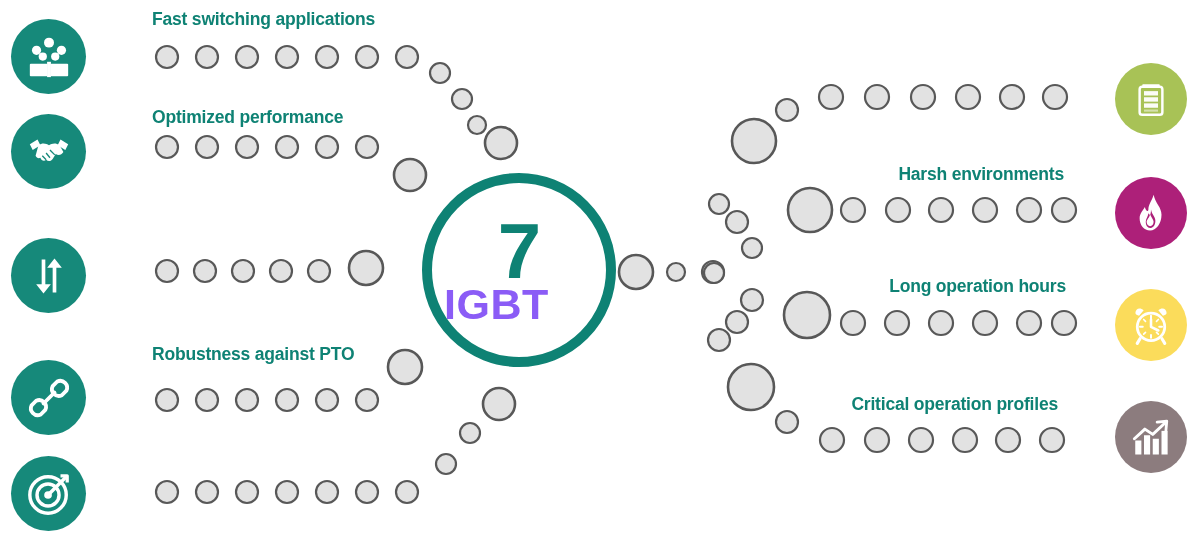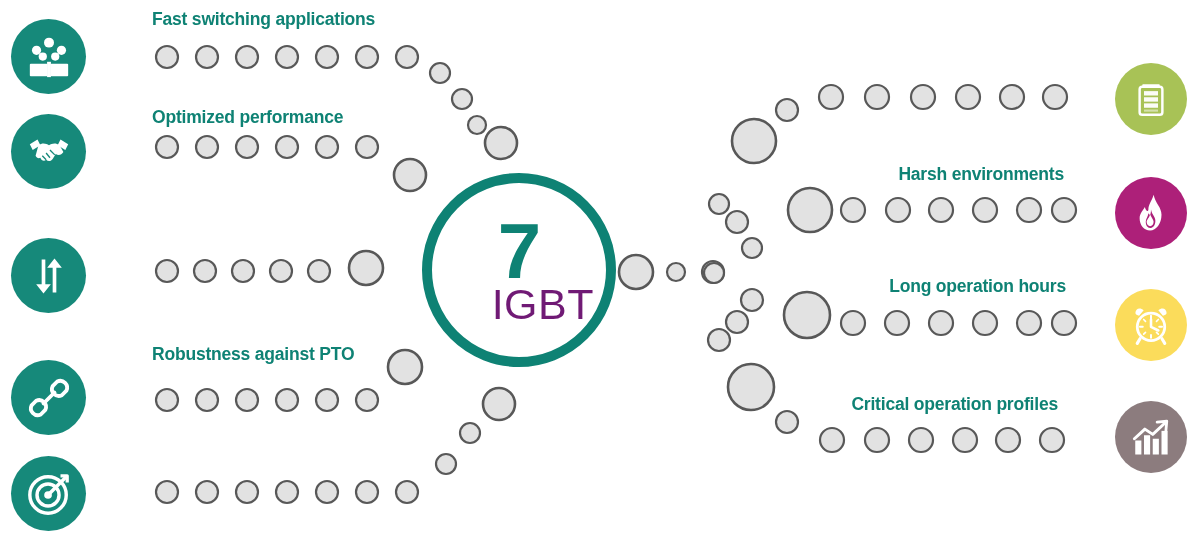--- a/index.html
+++ b/index.html
@@ -24,23 +24,23 @@
     color:#0E8274;letter-spacing:-0.2px;text-align:right;
   }
   .label.right{transform:translateX(-100%);}
 
   .center-num{
     position:absolute;font-weight:bold;color:#0E8274;
     font-size:78px;line-height:1;letter-spacing:-1px;
     text-align:center;
   }
   .center-sub{
-    position:absolute;font-weight:normal;color:#701a75;
+    position:absolute;font-weight:bold;color:#8b5cf6;
     font-size:43px;line-height:1;letter-spacing:0.5px;
-    text-align:right;
+    text-align:left;
   }
 </style>
 </head>
 <body>
 
 <div id="stage">
 
   <svg class="layer" id="dots-layer" width="1200" height="536" viewBox="0 0 1200 536">
       <g>
         <circle cx="167" cy="57" r="11" fill="#E2E2E2" stroke="#585858" stroke-width="2.2"></circle>

